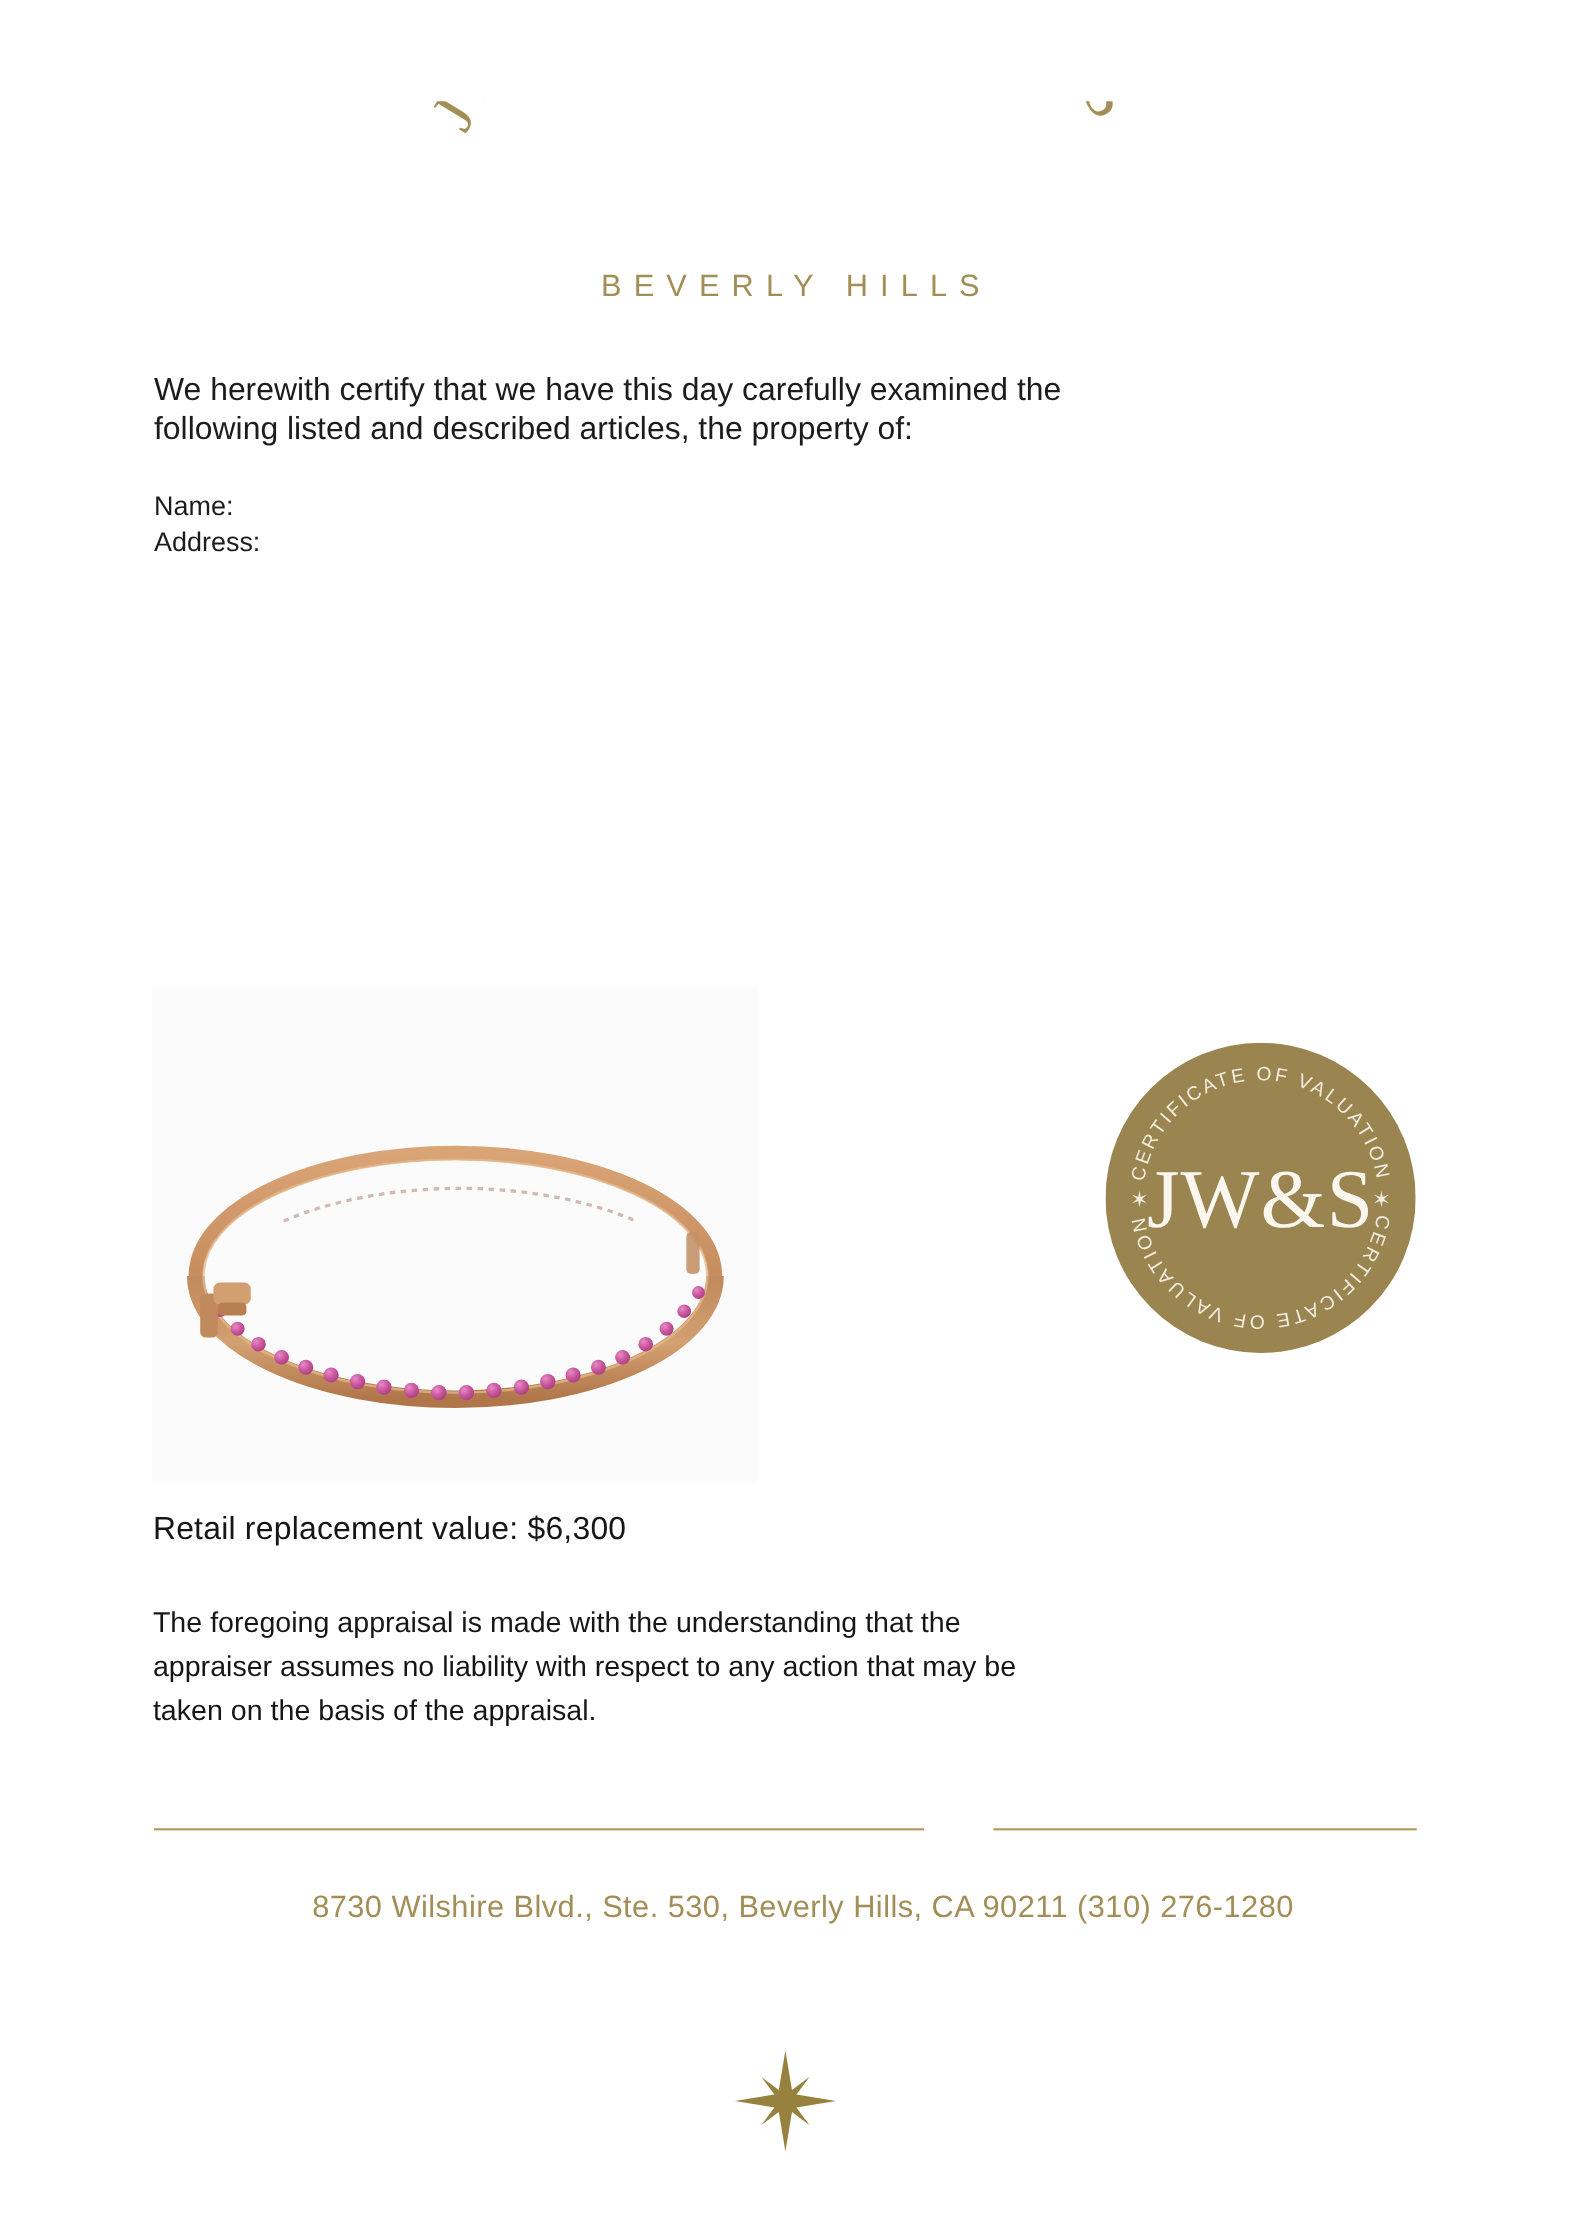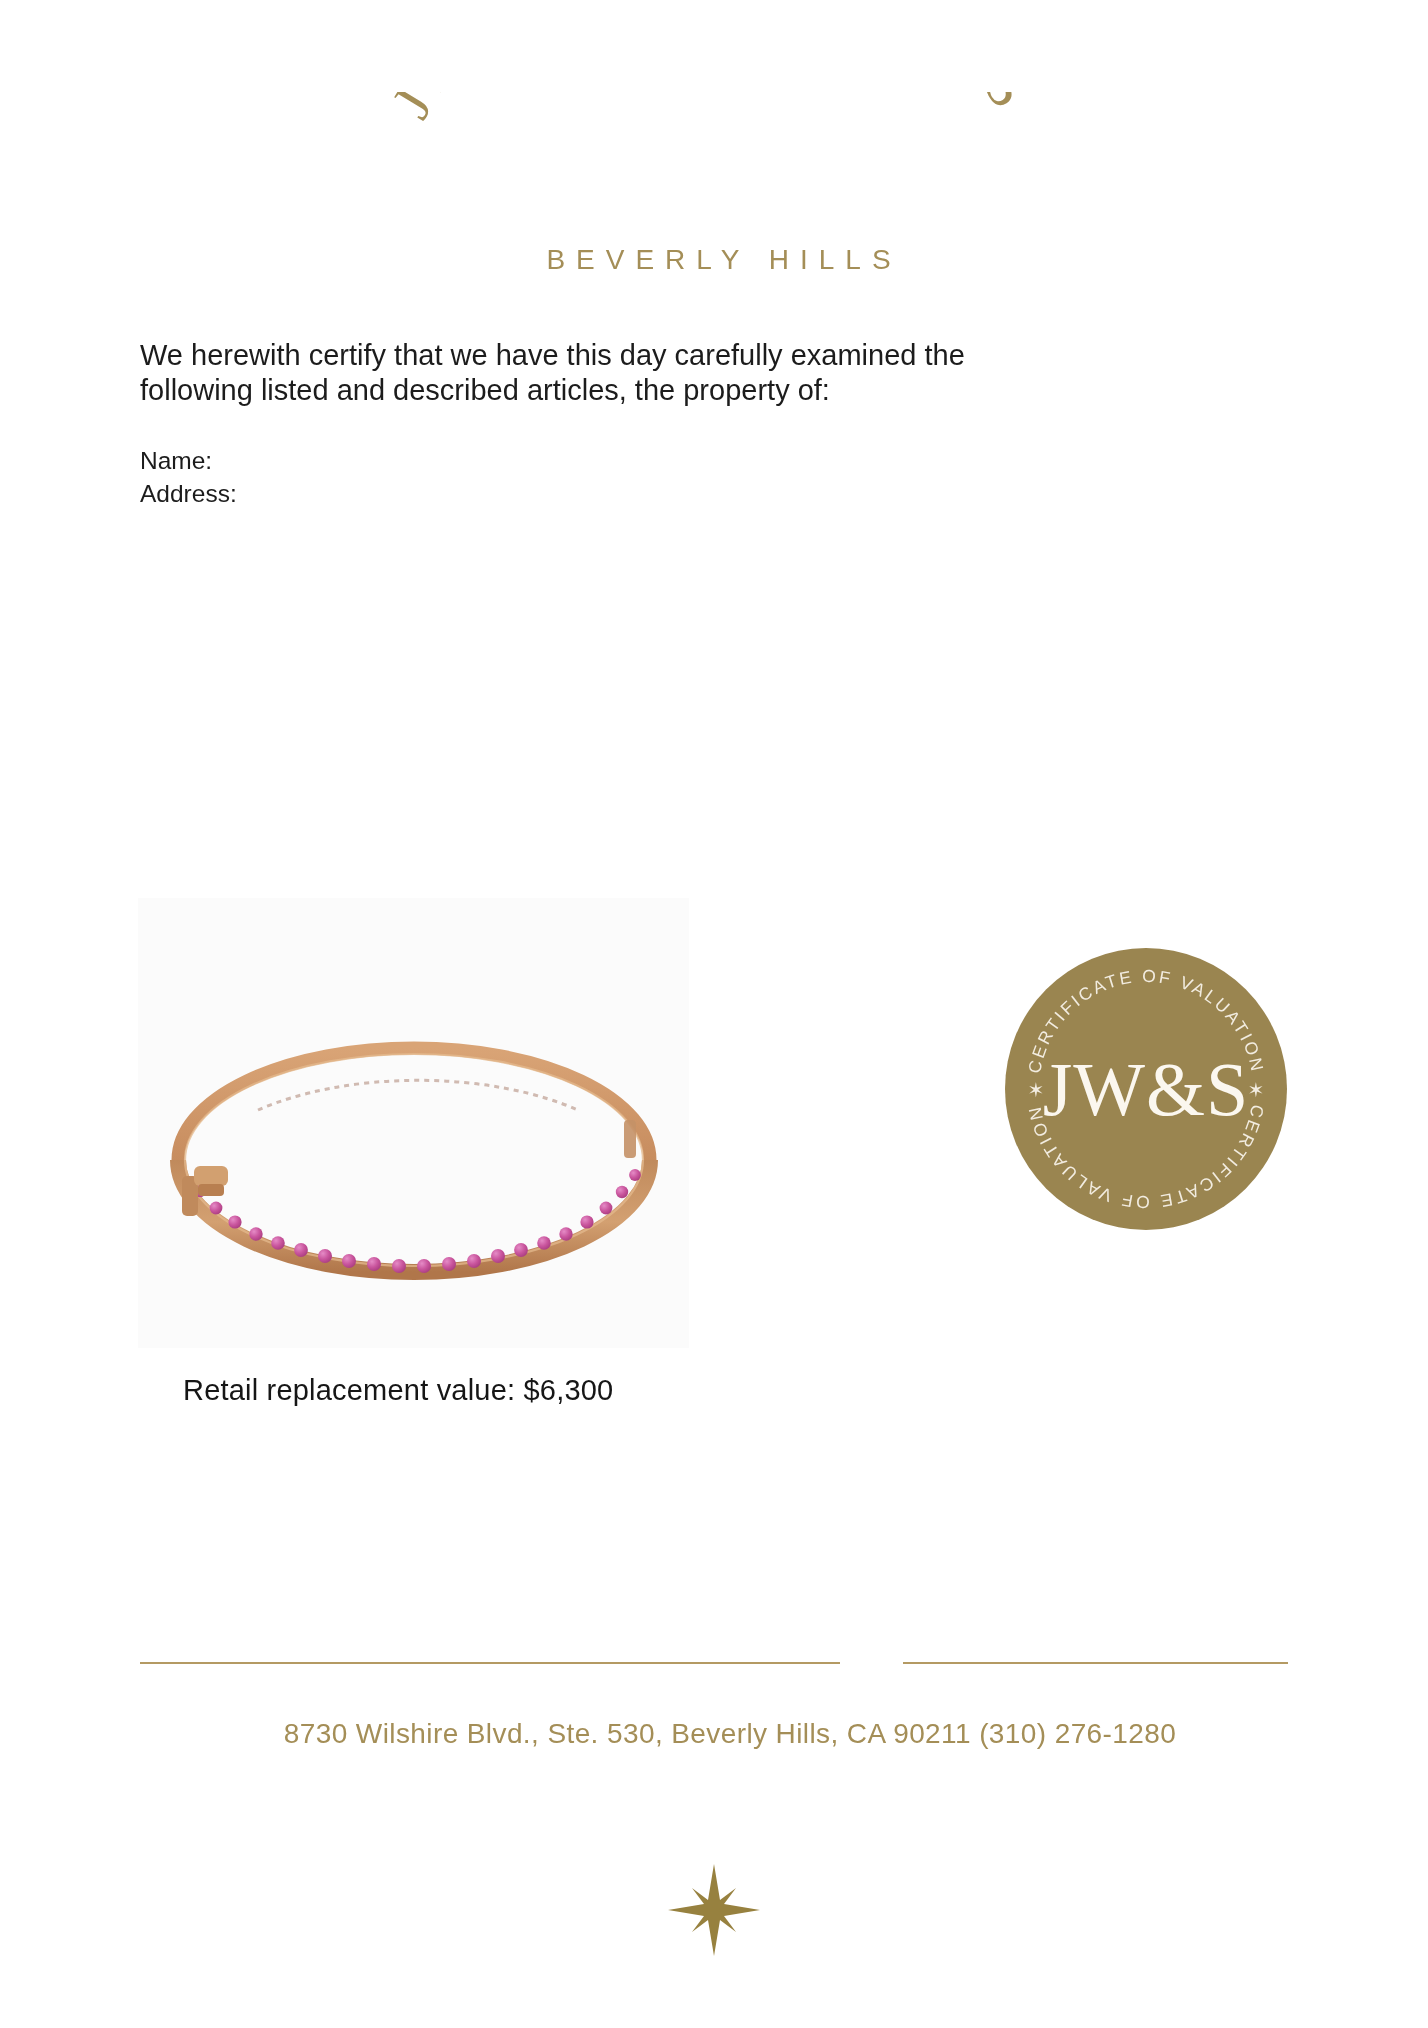--- a/index.html
+++ b/index.html
@@ -124,21 +124,20 @@
   }
 
   
   .retail-value {
     position: absolute;
     left: 139px;
     top: 1374px;
     font-size: 29px;
     color: #161616;
     letter-spacing: 0.2px;
-    margin-left: 44px;
   }
 
   
   .disclaimer {
     position: absolute;
     left: 139px;
     top: 1455px;
     width: 1080px;
     font-size: 26px;
     line-height: 40px;
@@ -287,20 +286,25 @@
         <textPath href="#sealBot" startOffset="50%" text-anchor="middle" id="seal-bot-target">CERTIFICATE OF VALUATION</textPath>
       </text>
       <text x="141" y="167" text-anchor="middle" class="seal-monogram" id="seal-mono-target">JW&amp;S</text>
       <text x="31" y="149" text-anchor="middle" font-size="20" fill="#f2ece0">✶</text>
       <text x="251" y="149" text-anchor="middle" font-size="20" fill="#f2ece0">✶</text>
     </svg>
   </div>
 
   <div class="retail-value">Retail replacement value:  $6,300</div>
 
+  <div class="disclaimer">
+    <div>The foregoing appraisal is made with the understanding that the</div>
+    <div>appraiser assumes no liability with respect to any action that may be</div>
+    <div>taken on the basis of the appraisal.</div>
+  </div>
 
   <div class="sigline left"></div>
   <div class="sigline right"></div>
 
   <div class="footer-address">8730 Wilshire Blvd., Ste. 530, Beverly Hills, CA 90211 (310) 276-1280</div>
 
   <div class="star-orn">
     <svg viewBox="0 0 96 96" xmlns="http://www.w3.org/2000/svg">
       <path d="M48 2 L54 38 L70 26 L58 42 L94 48 L58 54 L70 70 L54 58 L48 94 L42 58 L26 70 L38 54 L2 48 L38 42 L26 26 L42 38 Z" fill="#97813f"></path>
     </svg>

